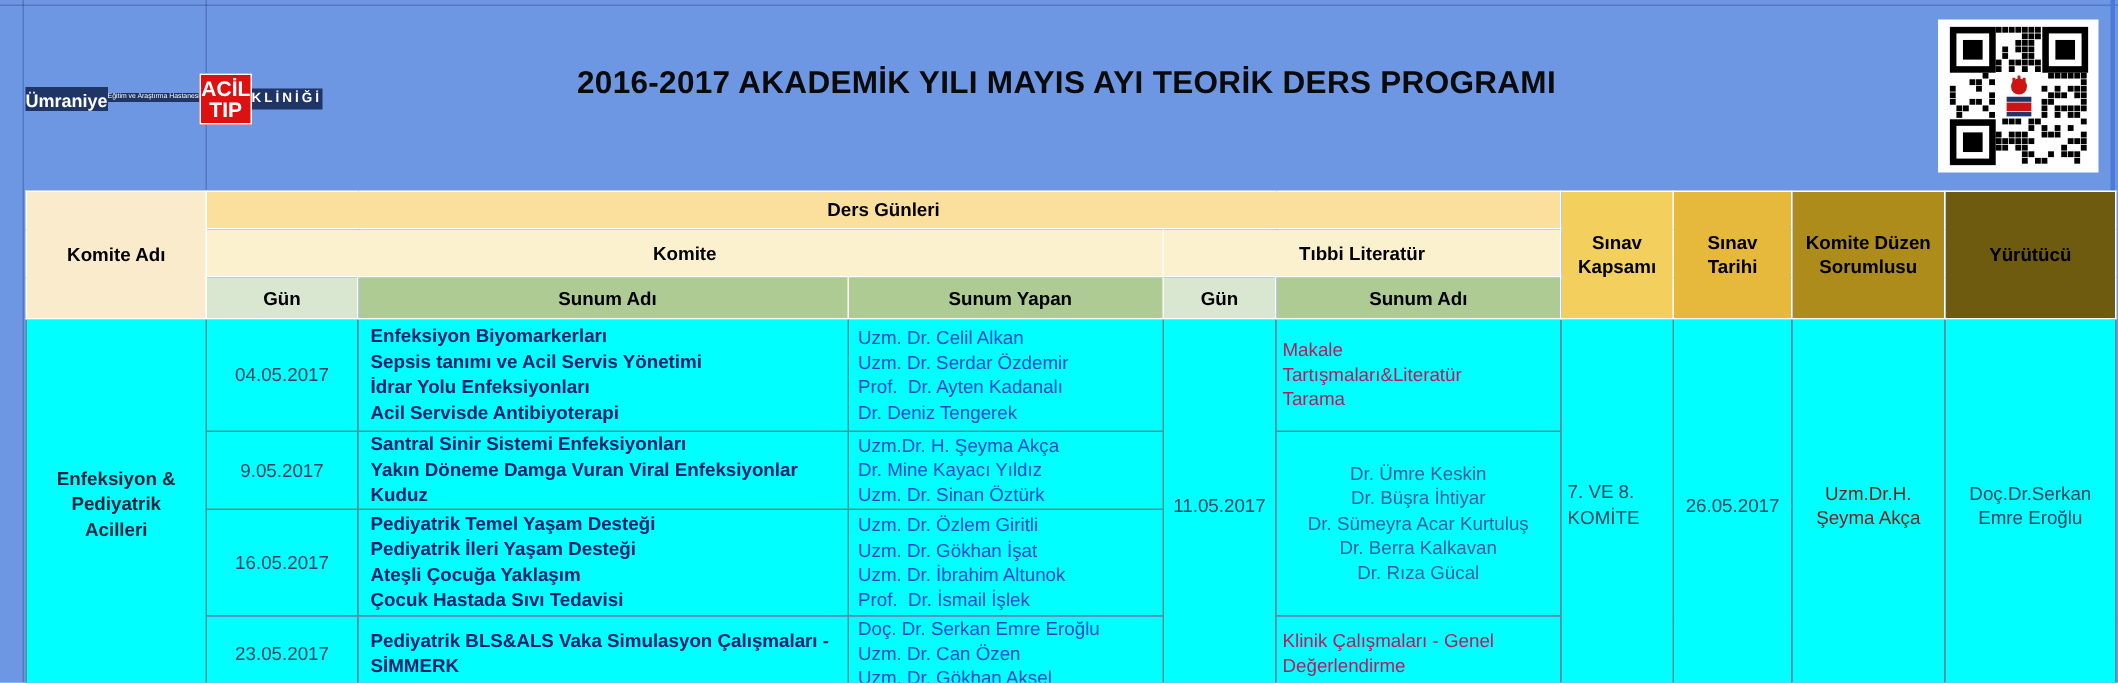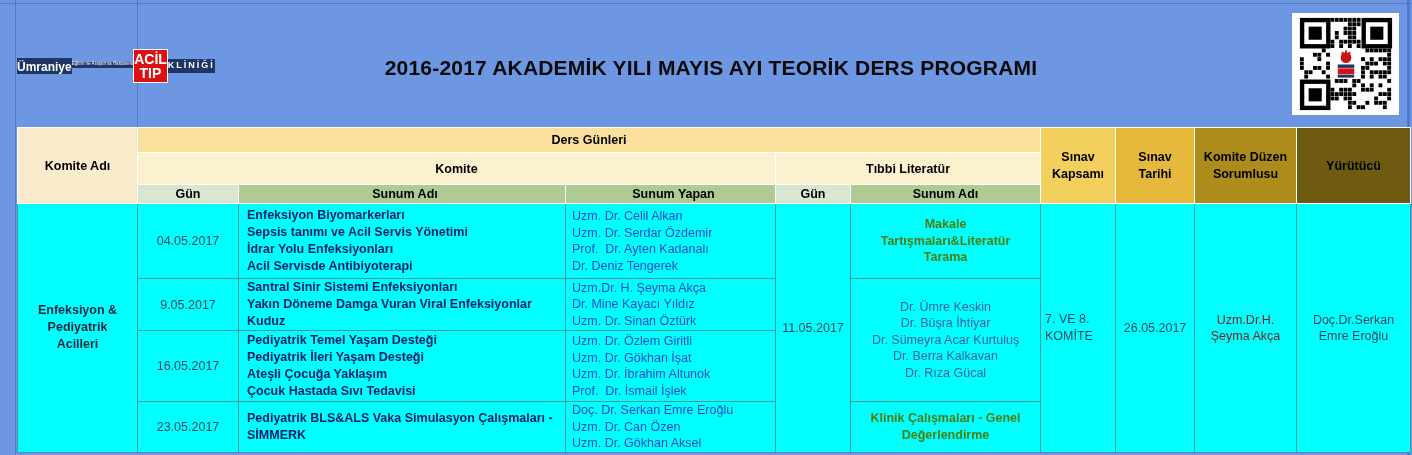--- a/index.html
+++ b/index.html
@@ -8,21 +8,21 @@
     background:#6D97E2;
     font-family:"Liberation Sans", sans-serif;
   }
   
   .gl-v{position:absolute;top:0;bottom:0;width:1px;background:rgba(20,40,110,.28);}
   .gl-h{position:absolute;left:0;right:0;height:1px;background:rgba(20,40,110,.28);}
   .edge-r{position:absolute;top:0;bottom:0;right:2px;width:3px;background:#4B79D6;}
 
   
   .title{
-    position:absolute; left:150px; right:140px; top:56px;
+    position:absolute; left:150px; right:140px; top:44px;
     text-align:center; font-size:21px; font-weight:bold; color:#0a0a0a;
     letter-spacing:.2px; white-space:nowrap;
   }
   .logo{
     position:absolute; left:17px; top:4px; width:120px; height:123px;
     display:flex; flex-direction:row; align-items:center;
   }
   .logo svg.hands{display:block;margin-top:1px;}
   .band{width:82px;text-align:center;color:#fff;line-height:1;}
   .band.navy{background:#1E3566;}
@@ -57,21 +57,21 @@
   .al{text-align:left;padding-left:8px !important;}
   .gold1{background:#F3D05E;}
   .gold2{background:#E6B93D;}
   .gold3{background:#AE8C1B;}
   .gold4{background:#6F5B10;}
   .ml{white-space:pre-wrap;line-height:16.5px;}
   .topic{color:#03216B;font-weight:bold;text-align:left;padding-left:8px !important;line-height:17px;}
   .pres{color:#2247CC;text-align:left;padding-left:6px !important;line-height:16.5px;font-size:12.2px;}
   .date{color:#2F4562;text-align:center;}
   .komite-name{color:#19253F;font-weight:bold;text-align:center;line-height:17px;}
-  .litbold{color:#4d7c0f;font-weight:bold;text-align:center;line-height:16.5px;}
+  .litbold{color:#be185d;font-weight:normal;text-align:left;line-height:16.5px;}
   .litnames{color:#3A5E9C;text-align:center;line-height:16.5px;font-size:12.2px;margin-left:46px;}
   .vkapsam{color:#2F4562;text-align:left;line-height:16.5px;}
   .vtarih{color:#2F4562;text-align:center;}
   .vduzen{color:#7f1d1d;text-align:center;line-height:16px;font-size:12.2px;}
   .vyurut{color:#2F4562;text-align:center;line-height:16px;font-size:12.2px;}
 </style>
 </head>
 <body>
 
 <div class="page">
@@ -289,21 +289,21 @@
       <th rowspan="3" class="gold2 ml">Sınav
 Tarihi</th>
       <th rowspan="3" class="gold3 ml">Komite Düzen
 Sorumlusu</th>
       <th rowspan="3" class="gold4">Yürütücü</th>
     </tr>
     <tr style="height:32px;">
       <th colspan="3" class="hdr-cream">Komite</th>
       <th colspan="2" class="hdr-cream">Tıbbi Literatür</th>
     </tr>
-    <tr style="height:19px;">
+    <tr style="height:28px;">
       <th class="grn-l">Gün</th>
       <th class="grn al">Sunum Adı</th>
       <th class="grn al">Sunum Yapan</th>
       <th class="grn-l">Gün</th>
       <th class="grn">Sunum Adı</th>
     </tr>
 
     <tr style="height:75px;">
       <td rowspan="4" class="komite-name ml">Enfeksiyon &amp;
 Pediyatrik

